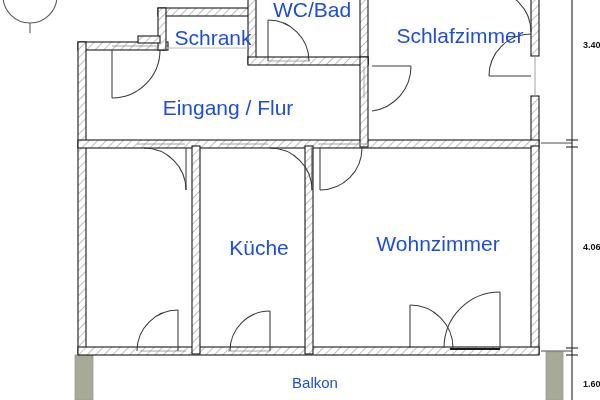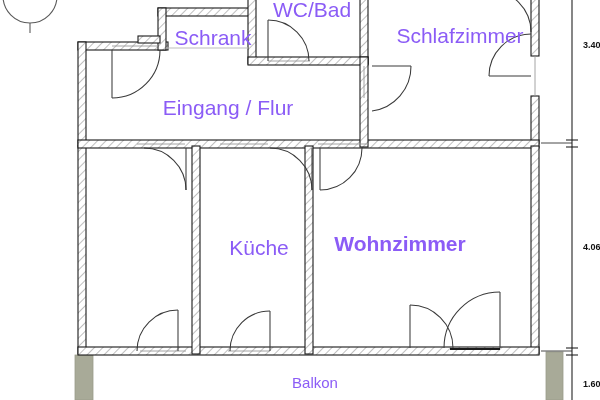--- a/index.html
+++ b/index.html
@@ -23,21 +23,21 @@
   svg.plan {
     position: absolute;
     top: 0;
     left: 0;
     width: 600px;
     height: 400px;
     display: block;
   }
   .room-label {
     position: absolute;
-    color: #8b5cf6;
+    color: #1d4ed8;
     font-family: "Liberation Sans", sans-serif;
     font-weight: 400;
     white-space: pre;
     line-height: 1.08;
     text-align: center;
     transform: translate(-50%, -50%);
     pointer-events: none;
   }
   .dim-label {
     position: absolute;
@@ -215,20 +215,20 @@
       <line x1="541" y1="351" x2="572" y2="351" stroke-width="0.8"></line>
     </g>
 
   </svg>
 
   <div class="room-label lbl-wcbad" style="left:312px; top:10px;">WC/Bad</div>
   <div class="room-label lbl-schrank" style="left:213px; top:38px;">Schrank</div>
   <div class="room-label lbl-schlaf" style="left:460px; top:36px;">Schlafzimmer</div>
   <div class="room-label lbl-flur" style="left:228px; top:102px;margin-top:6px;">Eingang / Flur</div>
   <div class="room-label lbl-kueche" style="left:247px; top:248px;">Küche</div>
-  <div class="room-label lbl-wohn" style="left:400px; top:244px;font-weight:bold;">Wohnzimmer</div>
+  <div class="room-label lbl-wohn" style="left:438px; top:244px;">Wohnzimmer</div>
   <div class="room-label lbl-balkon" style="left:315px; top:383px;">Balkon</div>
 
   <div class="dim-label" style="left:583px; top:45px;text-align:right;">3.40</div>
   <div class="dim-label" style="left:583px; top:247px;">4.06</div>
   <div class="dim-label" style="left:583px; top:384px;">1.60</div>
 
 </div>
 
 </body></html>

